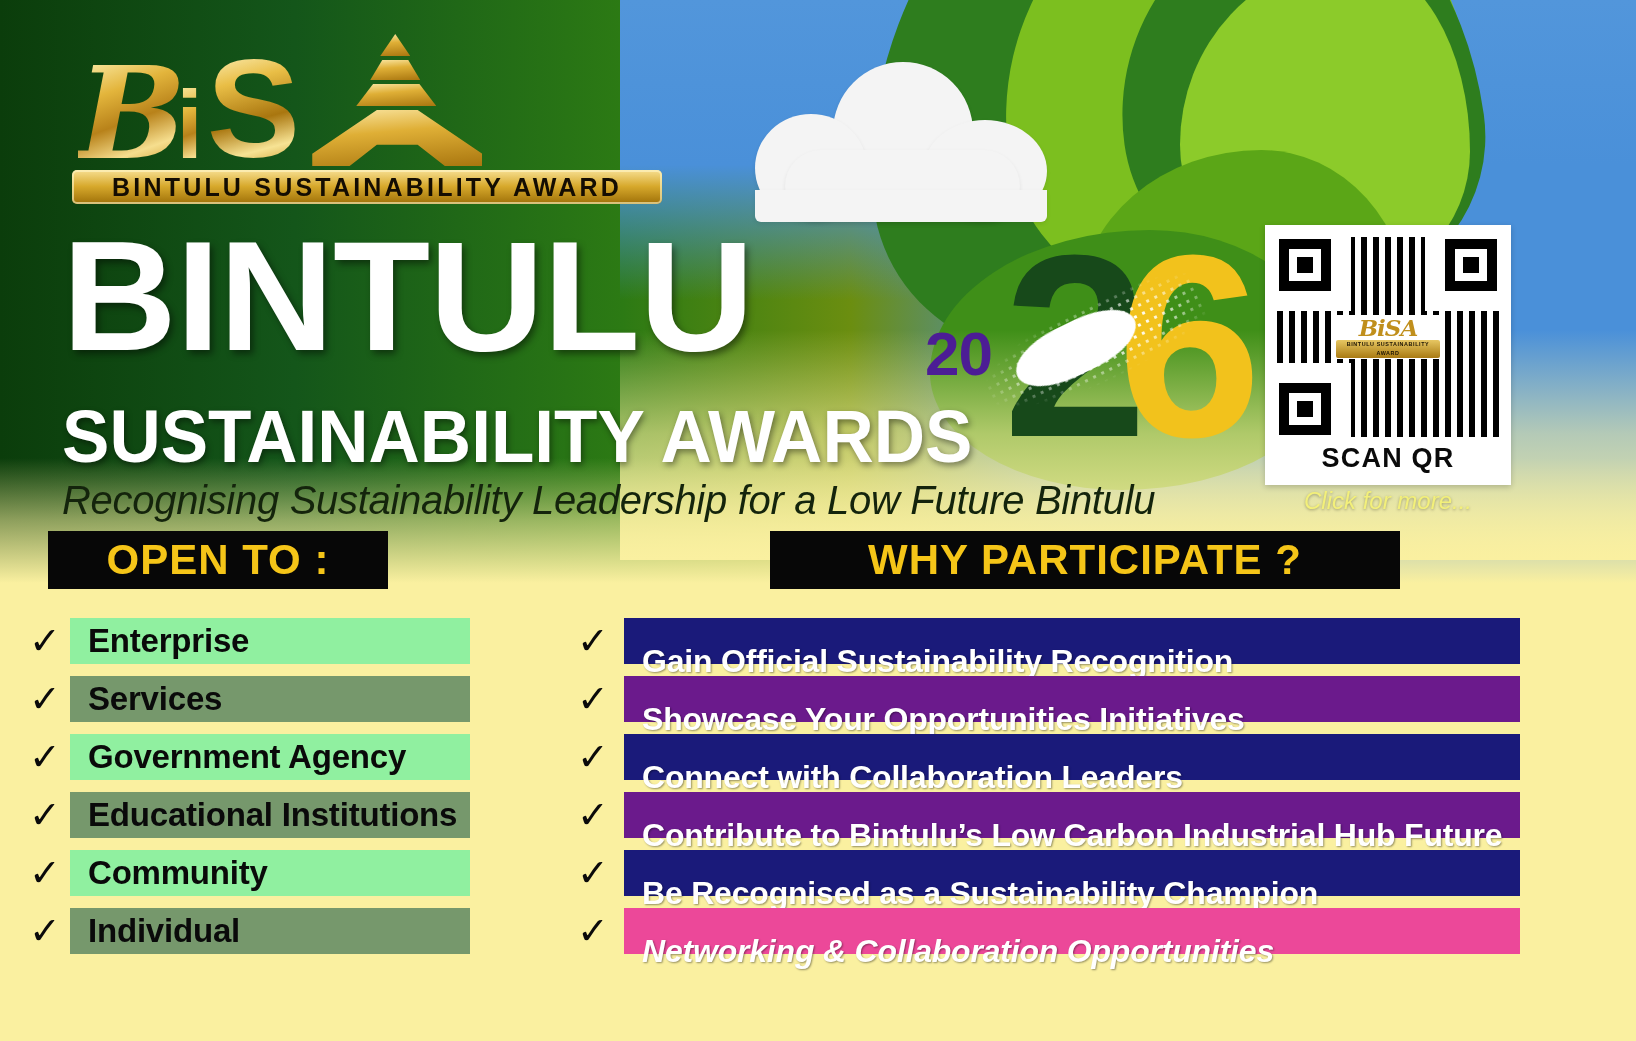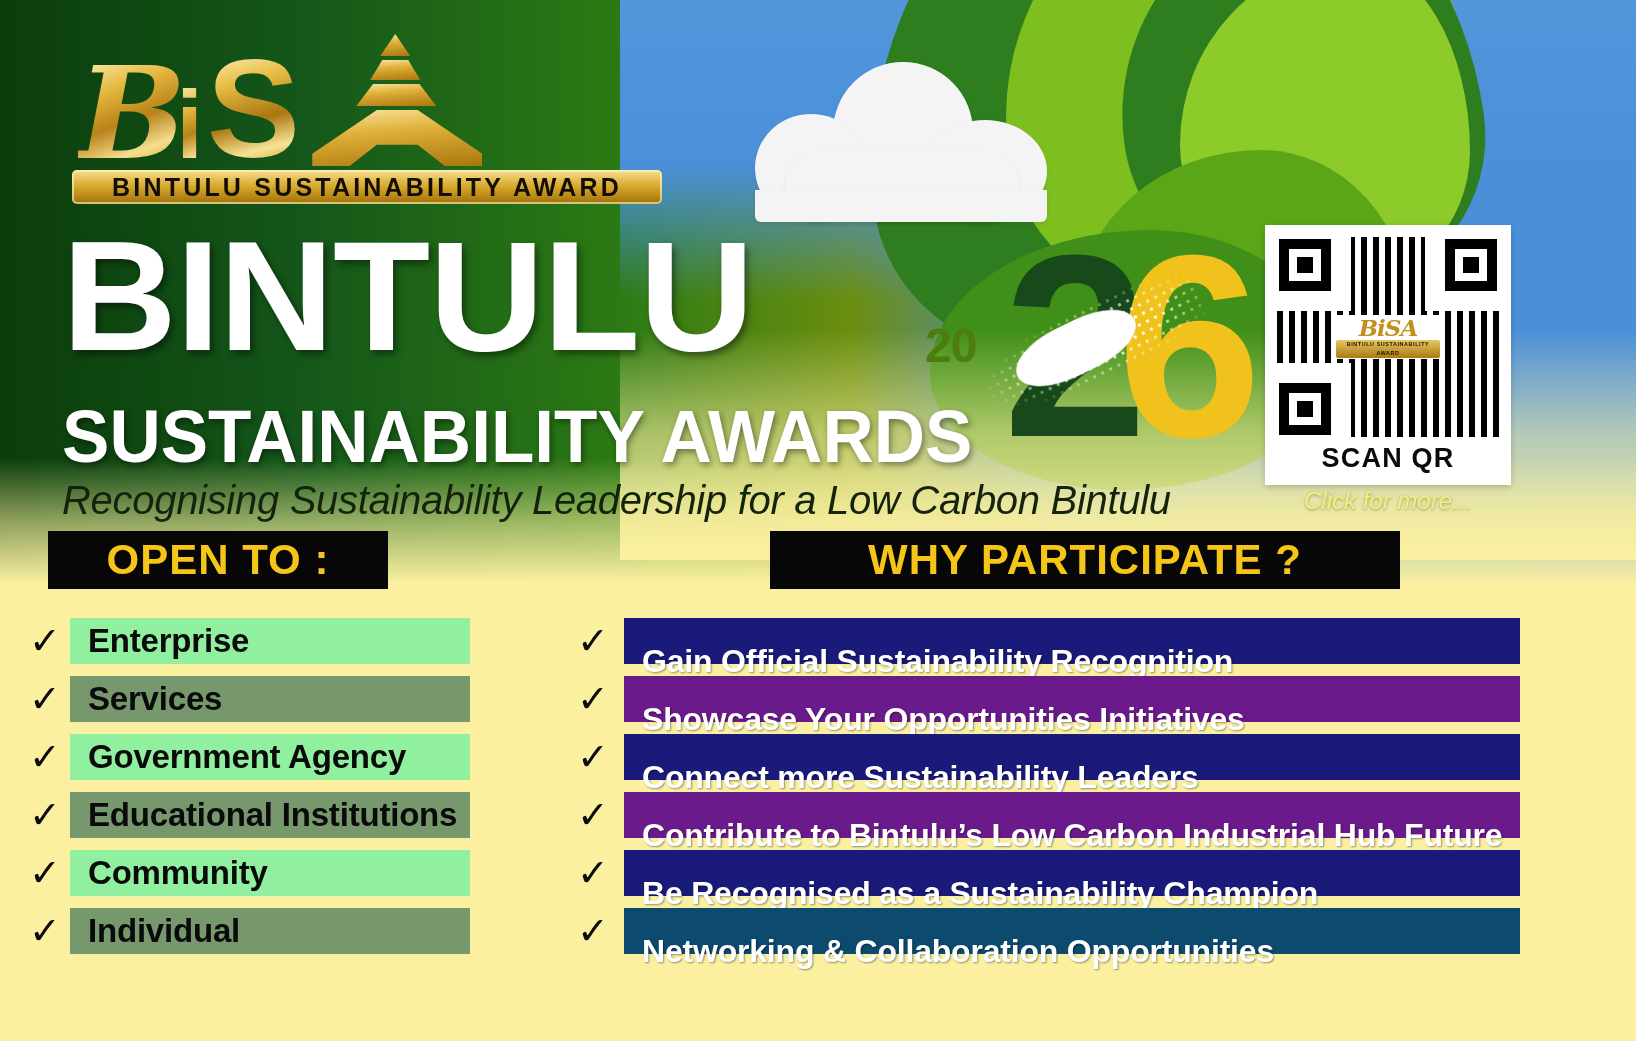--- a/index.html
+++ b/index.html
@@ -243,22 +243,22 @@
   .year {
     position: absolute;
     left: 915px; top: 238px;
     width: 330px; height: 260px;
   }
   .year-20 {
     position: absolute;
     left: 10px; top: 80px;
     font-family: "Liberation Sans", sans-serif;
     font-weight: 700;
-    font-size: 48px;
-    color: #4d7c0f;
+    font-size: 62px;
+    color: #4c1d95;
     letter-spacing: -1px;
   }
   .year-2 {
     position: absolute;
     left: 88px; top: -22px;
     font-family: "Liberation Sans", sans-serif;
     font-weight: 700;
     font-size: 260px;
     line-height: 1;
     color: #17491A;
@@ -492,21 +492,21 @@
           <i class="pyr-base"></i>
       </div>
     </div>
     <div class="logo-banner">
       <span>BINTULU SUSTAINABILITY AWARD</span>
     </div>
   </div>
 
   <div class="headline">BINTULU</div>
   <div class="subhead">SUSTAINABILITY AWARDS</div>
-  <div class="tagline">Recognising Sustainability Leadership for a Low Carbon Bintulu</div>
+  <div class="tagline">Recognising Sustainability Leadership for a Low Future Bintulu</div>
 
   <div class="year">
     <div class="year-2">2</div>
     <div class="year-6">6</div>
     <div class="year-swoosh-solid"></div>
     <div class="year-swoosh"></div>
     <div class="year-20">20</div>
   </div>
 
   <div class="qr-card">
@@ -580,36 +580,36 @@
       </div>
       <div class="row">
         <div class="tick">✓</div>
         <div class="pill" style="background: rgb(107, 26, 140);">
           <div class="pill-label">Showcase Your Opportunities Initiatives</div>
         </div>
       </div>
       <div class="row">
         <div class="tick">✓</div>
         <div class="pill" style="background: rgb(26, 26, 122);">
-          <div class="pill-label">Connect more Sustainability Leaders</div>
+          <div class="pill-label">Connect with Collaboration Leaders</div>
         </div>
       </div>
       <div class="row">
         <div class="tick">✓</div>
         <div class="pill" style="background: rgb(107, 26, 140);">
           <div class="pill-label">Contribute to Bintulu’s Low Carbon Industrial Hub Future</div>
         </div>
       </div>
       <div class="row">
         <div class="tick">✓</div>
         <div class="pill" style="background: rgb(26, 26, 122);">
           <div class="pill-label">Be Recognised as a Sustainability Champion</div>
         </div>
       </div>
       <div class="row">
         <div class="tick">✓</div>
-        <div class="pill" style="background: #0c4a6e;">
+        <div class="pill" style="background: #ec4899; font-style: italic;">
           <div class="pill-label">Networking &amp; Collaboration Opportunities</div>
         </div>
       </div>
     </div>
 
 </div>
 
 </body></html>

